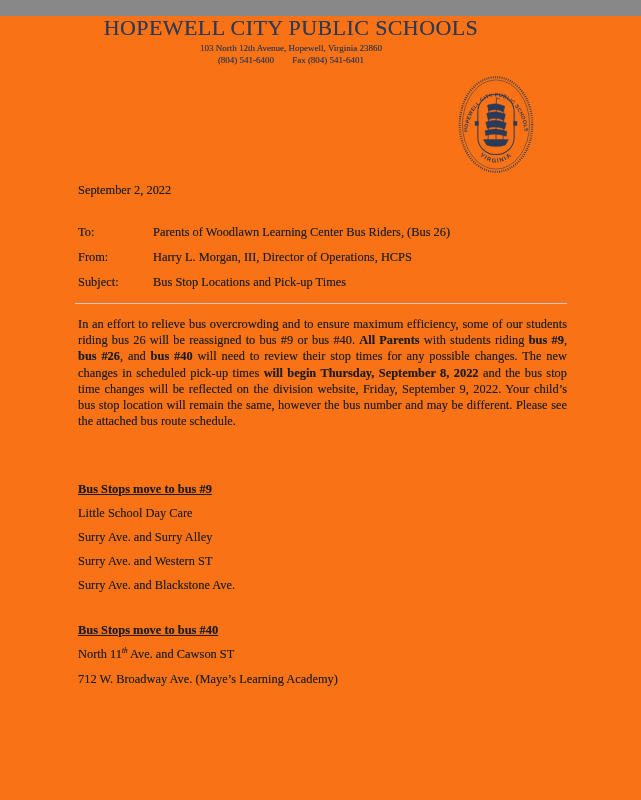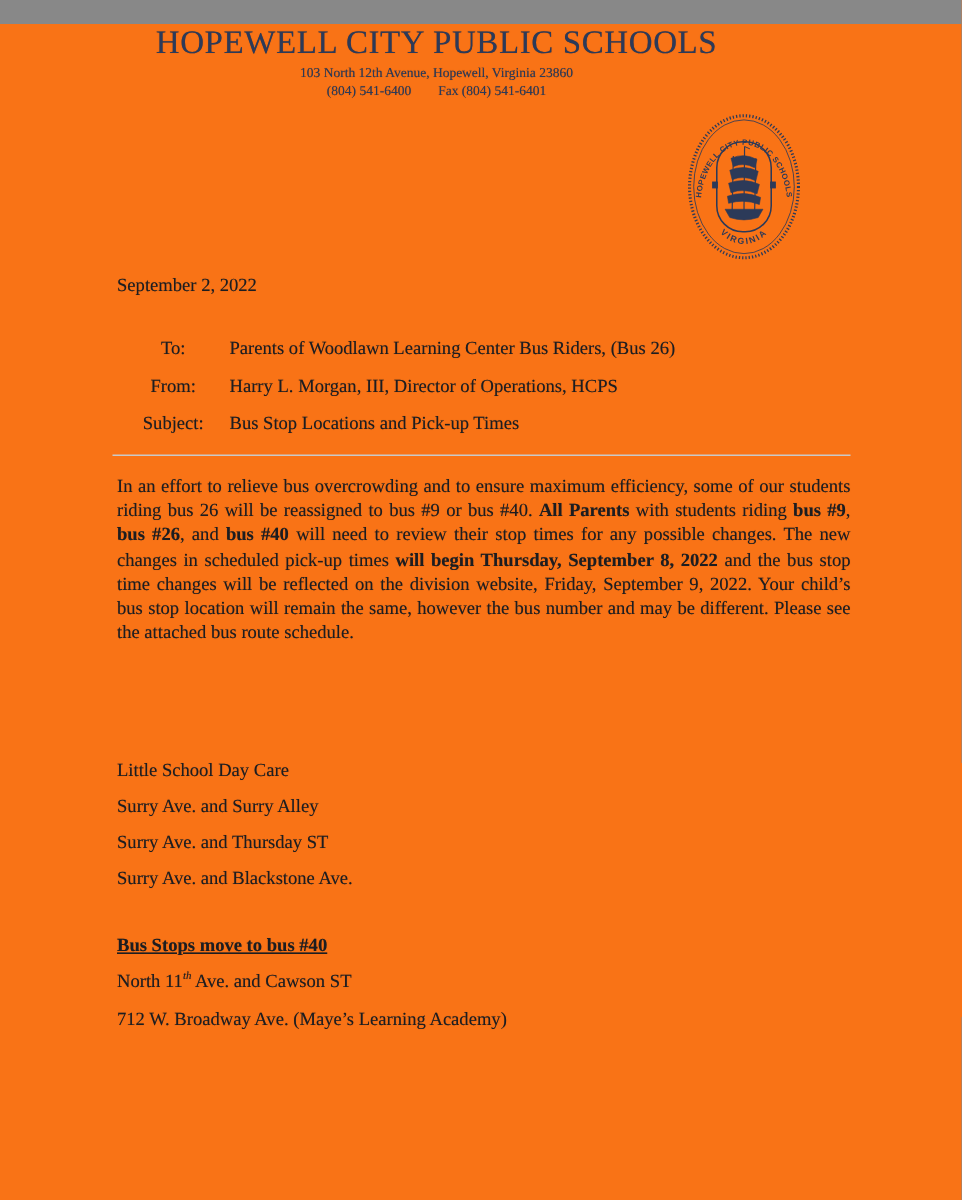--- a/index.html
+++ b/index.html
@@ -27,21 +27,21 @@
   .phone-line{ font-size:9px; line-height:11.5px; }
   .phone-line .gap{ display:inline-block; width:18px; }
 
   
   .seal{ position:absolute; left:456px; top:58px; width:80px; height:101px; }
   .seal svg{ width:100%; height:100%; }
 
   
   .abs{ position:absolute; left:78px; font-size:12.4px; line-height:16px; }
   .field-row{ position:absolute; left:78px; font-size:12.4px; line-height:16px; }
-  .field-label{ display:inline-block; width:75px;text-align:center; }
+  .field-label{ display:inline-block; width:75px; }
   .rule{ position:absolute; left:75px; top:287px; width:492px; height:1px; background:#c9c9c9; }
   .para{
     position:absolute; left:78px; top:300px; width:489px;
     font-size:12.4px; line-height:16.2px; text-align:justify;
   }
   .list-heading{ font-weight:bold; text-decoration:underline; }
   sup{ font-size:58%; vertical-align:super; line-height:0;font-style:italic; }
 </style>
 </head>
 <body>
@@ -100,22 +100,23 @@
   </div>
   <div class="field-row scan-text" style="top:258px">
     <span class="field-label">Subject:</span><span>Bus Stop Locations and Pick-up Times</span>
   </div>
 
   <div class="rule"></div>
 
   <div class="para scan-text"><span>In an effort to relieve bus overcrowding and to ensure maximum efficiency, some of our students riding bus 26 will be reassigned to bus #9 or bus #40. </span><span style="font-weight: bold;">All Parents</span><span> with students riding </span><span style="font-weight: bold;">bus #9</span><span>, </span><span style="font-weight: bold;">bus #26</span><span>, and </span><span style="font-weight: bold;">bus #40</span><span> will need to review their stop times for any possible changes. The new changes in scheduled pick-up times </span><span style="font-weight: bold;">will begin Thursday, September 8, 2022</span><span> and the bus stop time changes will be reflected on the division website, Friday, September 9, 2022. Your child’s bus stop location will remain the same, however the bus number and may be different. Please see the attached bus route schedule.</span></div>
 
 
+  <div class="abs list-heading scan-text" style="top:465px">Bus Stops move to bus #9</div>
   <div class="abs scan-text" style="top:489px">Little School Day Care</div>
   <div class="abs scan-text" style="top:513px">Surry Ave. and Surry Alley</div>
-  <div class="abs scan-text" style="top:537px">Surry Ave. and Thursday ST</div>
+  <div class="abs scan-text" style="top:537px">Surry Ave. and Western ST</div>
   <div class="abs scan-text" style="top:561px">Surry Ave. and Blackstone Ave.</div>
 
   <div class="abs list-heading scan-text" style="top:606px">Bus Stops move to bus #40</div>
   <div class="abs scan-text" style="top:630px"><span>North 11</span><sup>th</sup><span> Ave. and Cawson ST</span></div>
   <div class="abs scan-text" style="top:655px">712 W. Broadway Ave. (Maye’s Learning Academy)</div>
 
 </div>
 
 </body></html>

